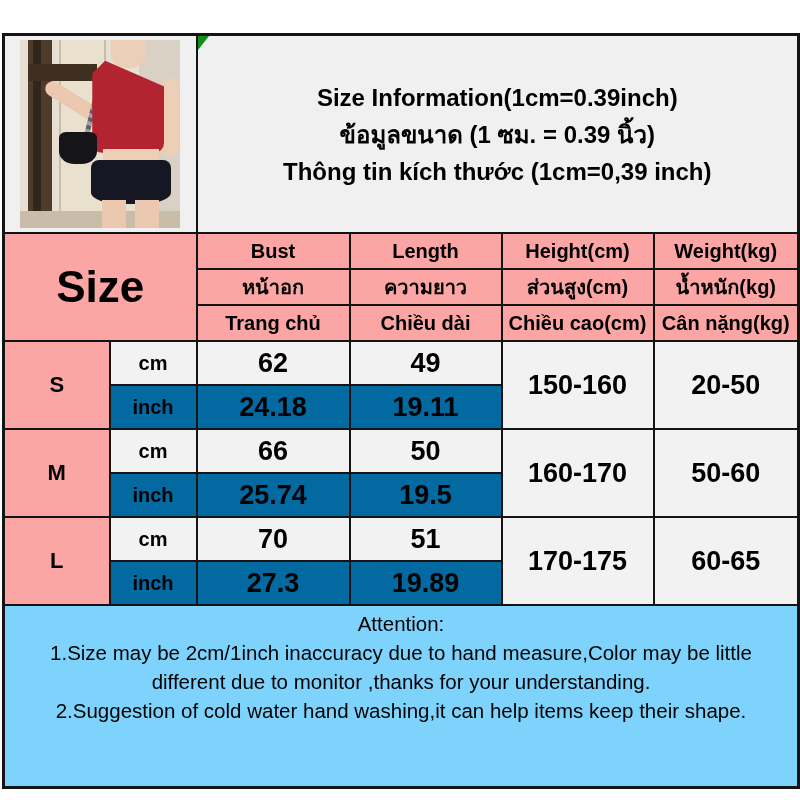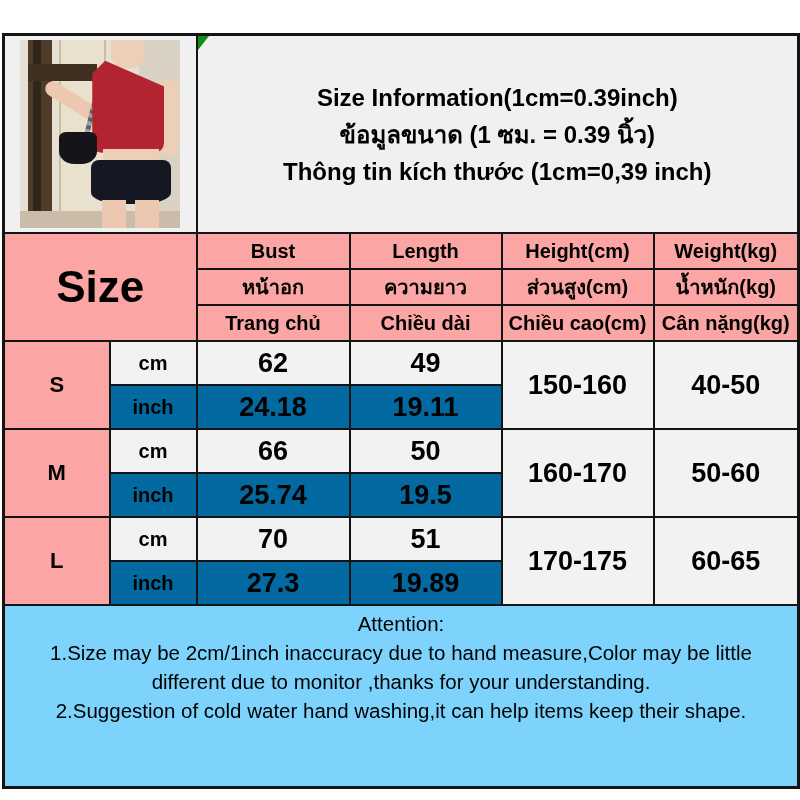--- a/index.html
+++ b/index.html
@@ -134,21 +134,21 @@
       <td class="bg-gray hdr">Chiều cao(cm)</td>
       <td class="bg-gray hdr">Cân nặng(kg)</td>
     </tr>
 
     <tr class="data-row">
       <td rowspan="2" class="bg-gray szlabel">S</td>
       <td class="bg-light unit">cm</td>
       <td class="bg-light val">62</td>
       <td class="bg-light val">49</td>
       <td rowspan="2" class="bg-light val">150-160</td>
-      <td rowspan="2" class="bg-light val">40-50</td>
+      <td rowspan="2" class="bg-light val">20-50</td>
     </tr>
     <tr class="data-row">
       <td class="bg-white unit">inch</td>
       <td class="bg-white val">24.18</td>
       <td class="bg-white val">19.11</td>
     </tr>
 
     <tr class="data-row">
       <td rowspan="2" class="bg-gray szlabel">M</td>
       <td class="bg-light unit">cm</td>

